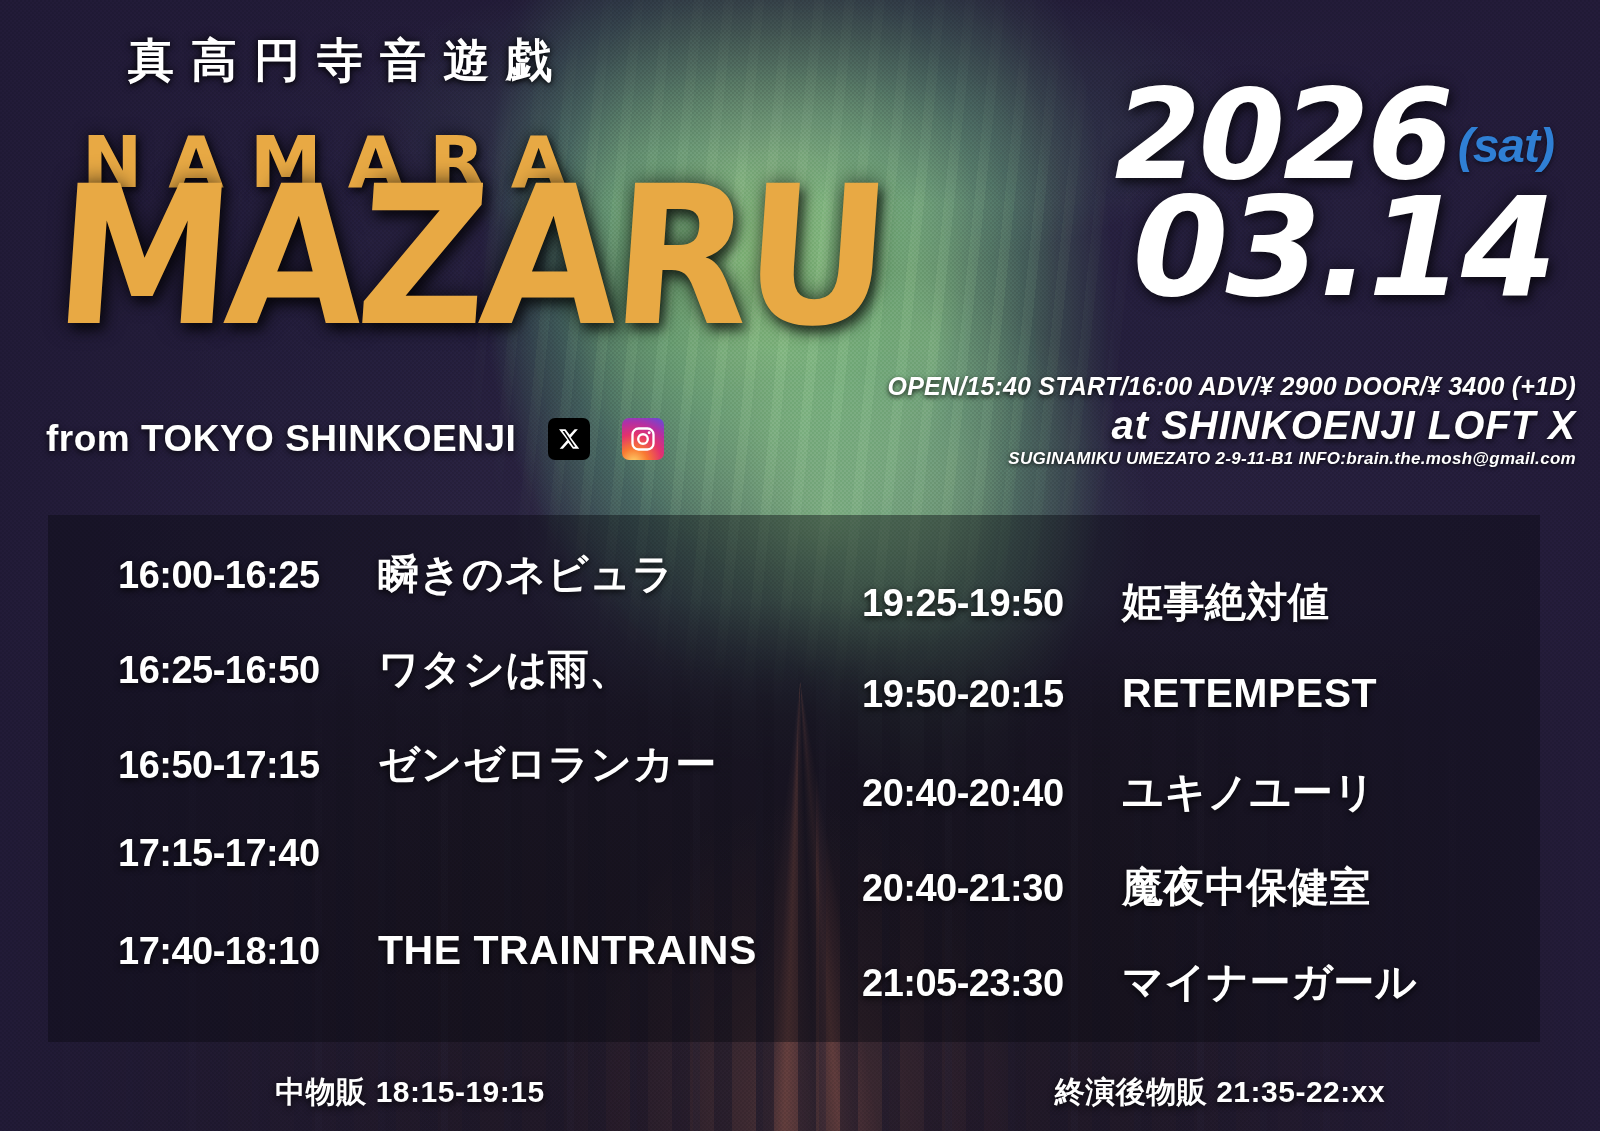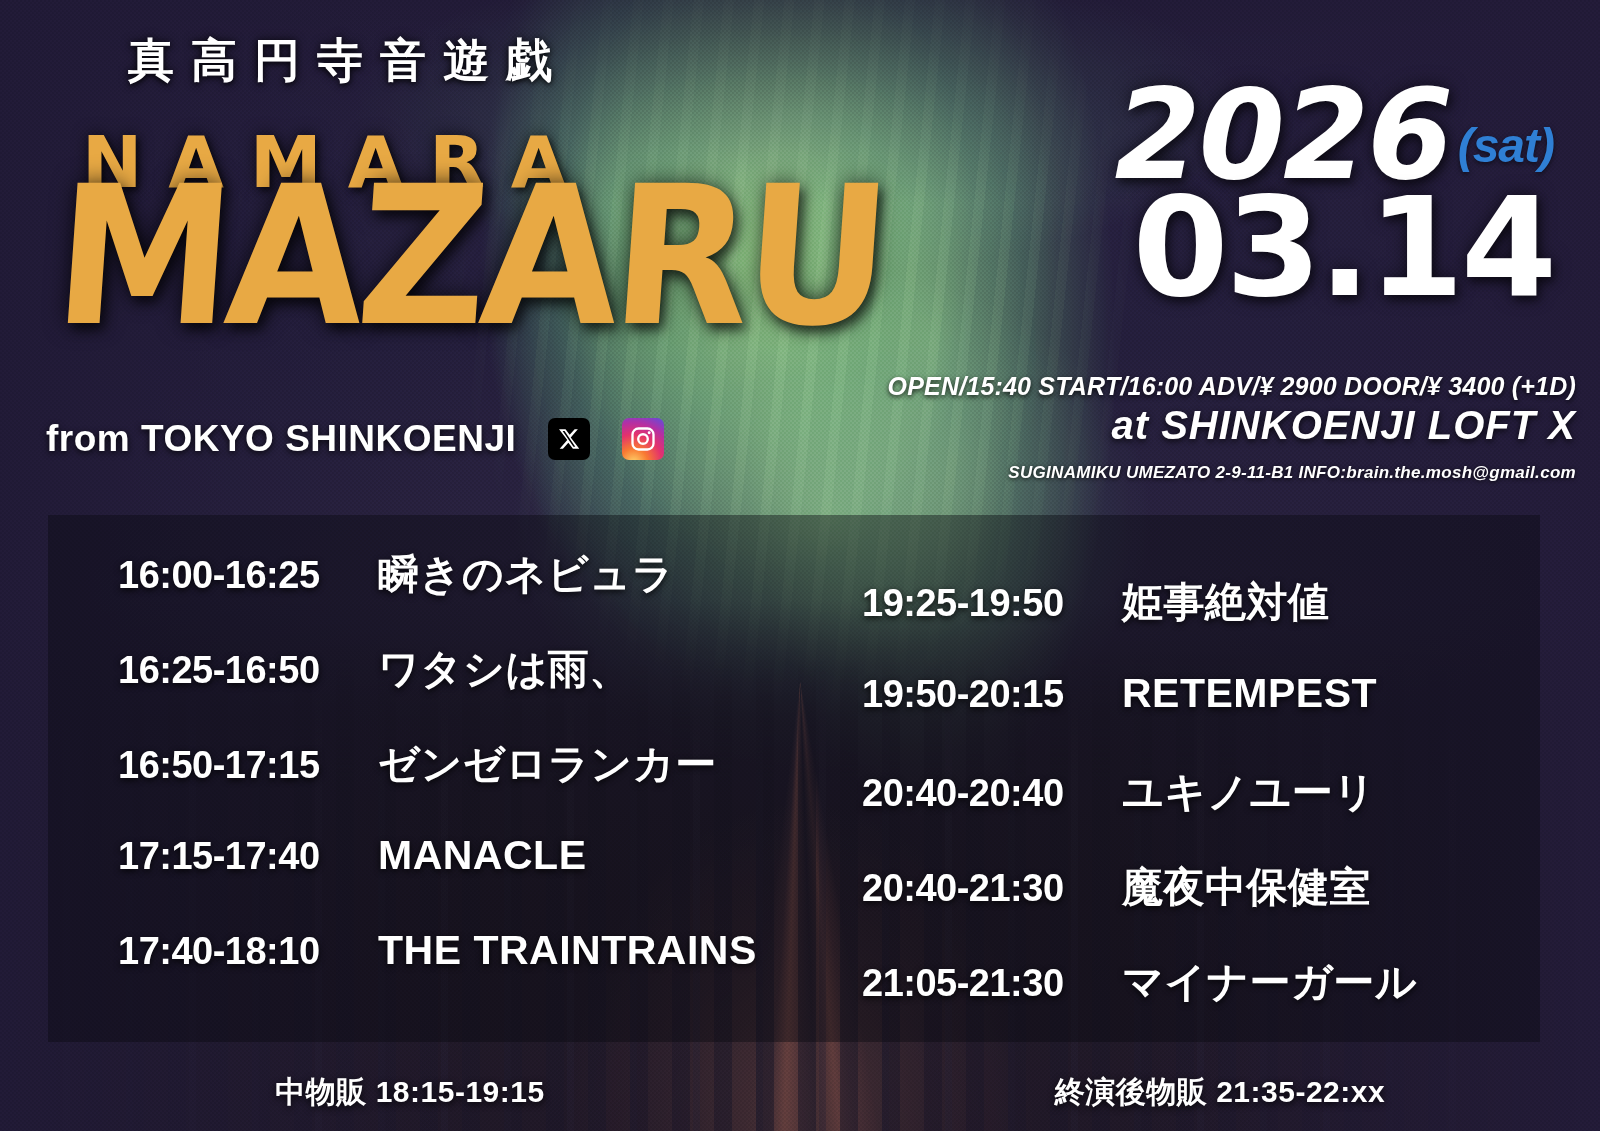--- a/index.html
+++ b/index.html
@@ -156,41 +156,41 @@
     line-height:0.92; letter-spacing:-2px;
     font-family:"DejaVu Sans","Liberation Sans",sans-serif;
     text-shadow:0 0 18px rgba(0,0,0,0.55), 3px 5px 8px rgba(0,0,0,0.45);
   }
   .date-dow {
     font-size:48px; font-weight:700; font-style:italic; color:#2f7fd4;
     line-height:1; margin-bottom:22px; letter-spacing:-1px;
     text-shadow:0 2px 5px rgba(0,0,0,0.55);
   }
   .date-day {
-    font-size:138px; font-weight:700; color:#fff;
+    font-size:138px; font-weight:700; font-style:italic; color:#fff;
     line-height:0.9; letter-spacing:-3px; margin-top:-6px;
     font-family:"DejaVu Sans","Liberation Sans",sans-serif;
     text-shadow:0 0 18px rgba(0,0,0,0.55), 3px 5px 8px rgba(0,0,0,0.45);
   }
 
   
   .venue-block { position:absolute; right:24px; top:372px; text-align:right; }
   .venue-times {
     font-size:25px; font-weight:700; font-style:italic; color:#fff;
     letter-spacing:0.2px; white-space:nowrap;
     text-shadow:0 2px 5px rgba(0,0,0,0.8);
   }
   .venue-name {
     font-size:40px; font-weight:700; font-style:italic; color:#fff;
     letter-spacing:1px; white-space:nowrap; margin-top:2px;
     text-shadow:0 2px 6px rgba(0,0,0,0.8);
   }
   .venue-addr {
     font-size:17px; font-weight:700; font-style:italic; color:#fff;
-    letter-spacing:0.3px; white-space:nowrap; margin-top:15px;
+    letter-spacing:0.3px; white-space:nowrap; margin-top:1px;
     text-shadow:0 1px 4px rgba(0,0,0,0.85);
   }
 
   
   .tt-panel {
     position:absolute; left:48px; top:515px; width:1492px; height:527px;
     background:rgba(10,10,16,0.42);
   }
   .tt-cols { display:flex; width:100%; height:100%; padding:32px 0 0 0; }
   .tt-col { width:50%; }
@@ -287,21 +287,20 @@
         <div class="tt-row">
           <span class="tt-time">16:25-16:50</span>
           <span class="tt-act">ワタシは雨、</span>
         </div>
         <div class="tt-row">
           <span class="tt-time">16:50-17:15</span>
           <span class="tt-act">ゼンゼロランカー</span>
         </div>
         <div class="tt-row">
           <span class="tt-time">17:15-17:40</span>
-          <span class="tt-act">MANACLE</span>
         </div>
         <div class="tt-row">
           <span class="tt-time">17:40-18:10</span>
           <span class="tt-act">THE TRAINTRAINS</span>
         </div>
       </div>
       <div class="tt-col tt-col-right">
         <div class="tt-row">
           <span class="tt-time">19:25-19:50</span>
           <span class="tt-act">姫事絶対値</span>
@@ -312,21 +311,21 @@
         </div>
         <div class="tt-row">
           <span class="tt-time">20:40-20:40</span>
           <span class="tt-act">ユキノユーリ</span>
         </div>
         <div class="tt-row">
           <span class="tt-time">20:40-21:30</span>
           <span class="tt-act">魔夜中保健室</span>
         </div>
         <div class="tt-row">
-          <span class="tt-time">21:05-21:30</span>
+          <span class="tt-time">21:05-23:30</span>
           <span class="tt-act">マイナーガール</span>
         </div>
       </div>
     </div>
   </div>
 
   <div class="merch">
     <div class="merch-left">
       <span class="merch-text">中物販 18:15-19:15</span>
     </div>

